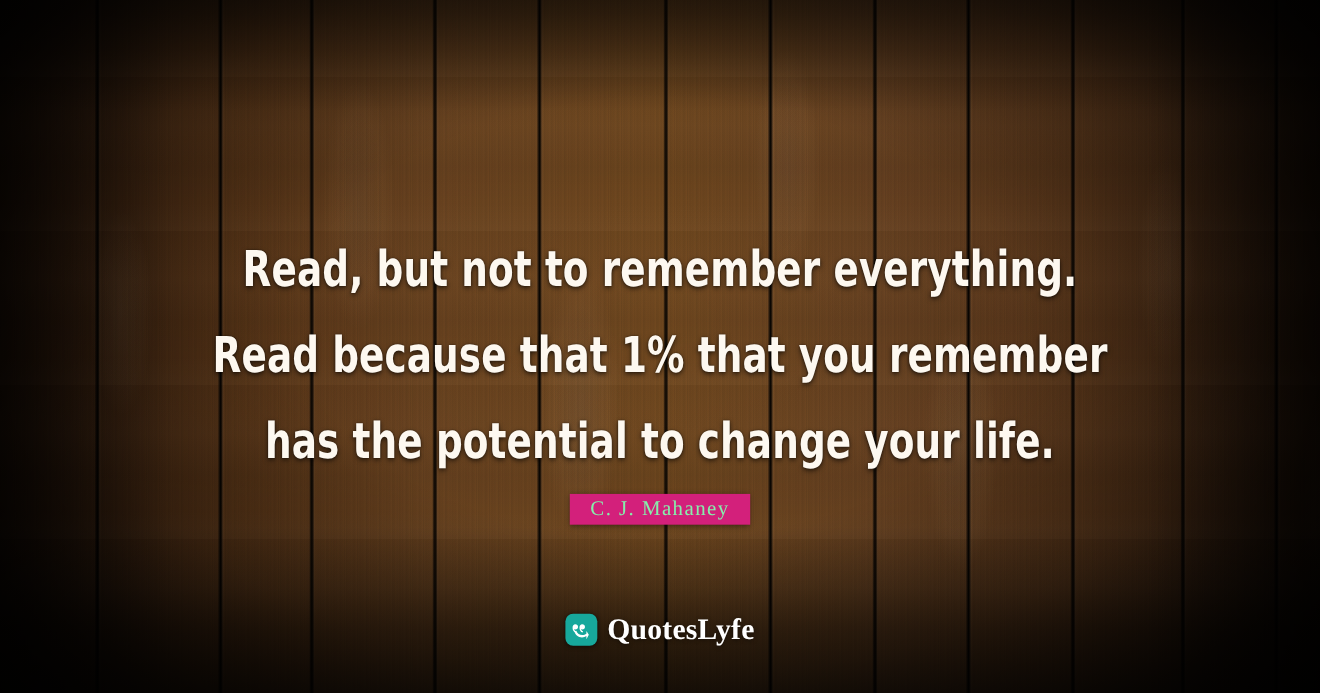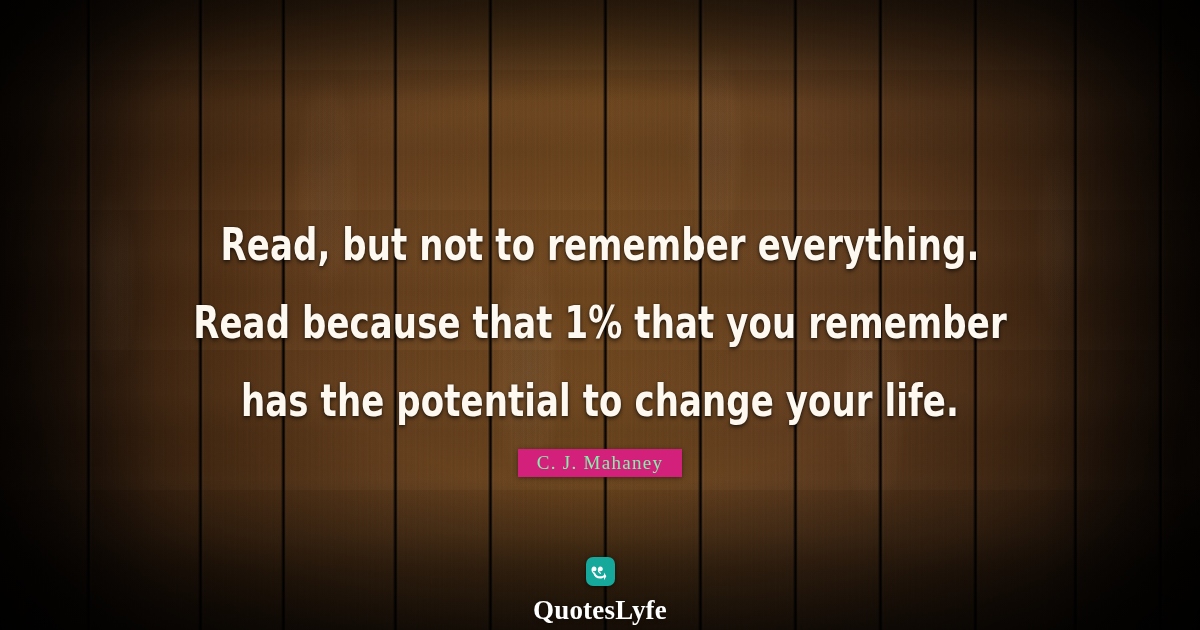--- a/index.html
+++ b/index.html
@@ -186,21 +186,20 @@
 
   .brand {
     position: absolute;
     top: 557px;
     left: 0;
     right: 0;
     display: flex;
     justify-content: center;
     align-items: center;
     gap: 9px;
-    flex-direction: column;
   }
 
   .brand-mark {
     width: 29px;
     height: 29px;
     border-radius: 7px;
     background: #17a89c;
     display: flex;
     align-items: center;
     justify-content: center;

